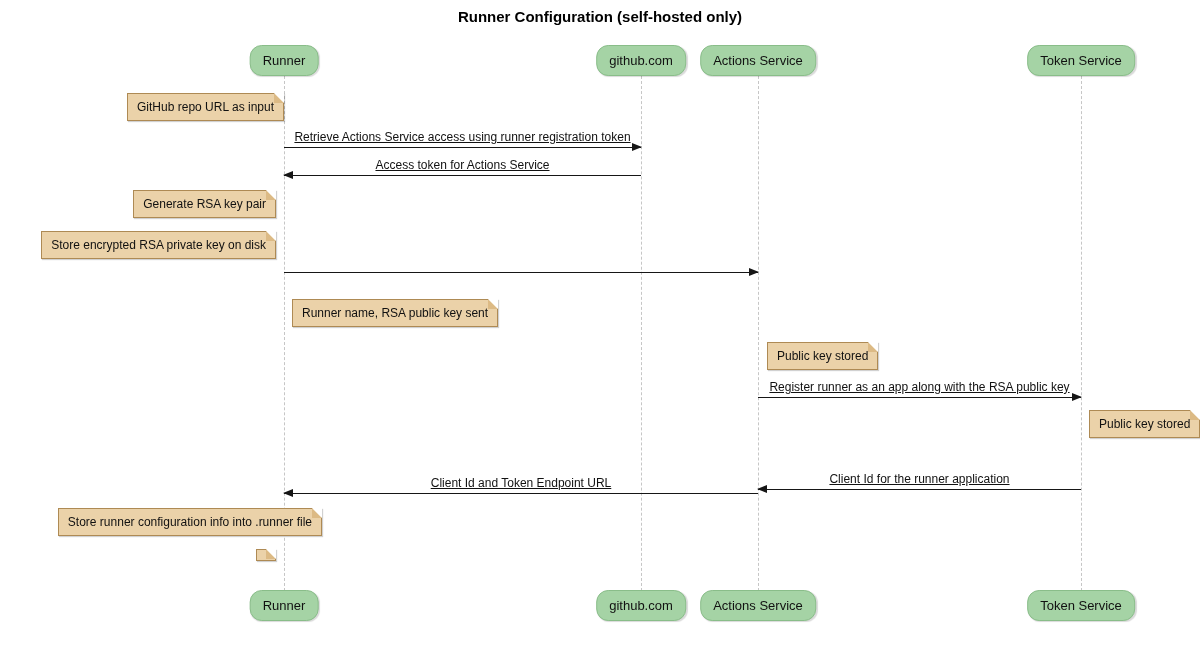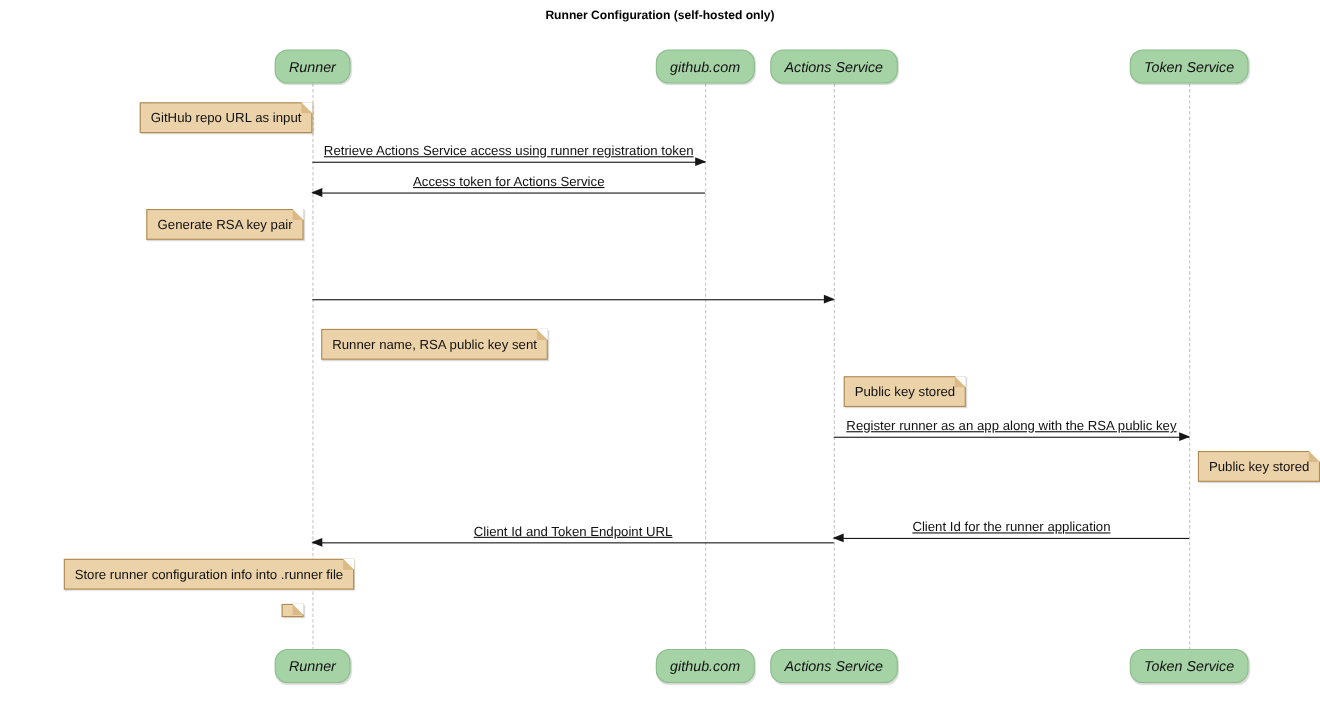--- a/index.html
+++ b/index.html
@@ -17,38 +17,37 @@
     position:relative;
     width:1200px;height:647px;
     background:#ffffff;
     font-family:"Liberation Sans", sans-serif;
     color:var(--text);
     overflow:hidden;
   }
   .title{
     position:absolute;top:8px;left:0;right:0;
     text-align:center;
-    font-size:11px;font-weight:bold;color:#000;
+    font-size:15px;font-weight:bold;color:#000;
   }
   .lifeline{
     position:absolute;
     width:0;top:76px;height:515px;
     border-left:1px dashed var(--lifeline);
   }
   .participant{
     position:absolute;
     transform:translateX(-50%);
     background:var(--participant-fill);
     border:1px solid var(--participant-border);
     border-radius:12px;
     padding:7px 12px;
     font-size:13px;
     white-space:nowrap;
     box-shadow:1px 1px 1px rgba(0,0,0,0.15);
-    font-style:italic;
   }
   .message{position:absolute;}
   .msg-label{
     font-size:12px;line-height:14px;height:14px;
     text-align:center;white-space:nowrap;text-decoration:underline;
   }
   .msg-line{
     position:relative;height:0;margin-top:3px;
     border-top:1px solid var(--arrow);
   }
@@ -145,20 +144,24 @@
   </div>
 
   <div class="note" style="right:916px;top:93px">
     <span class="flap"></span><span class="fold"></span>
     <span>GitHub repo URL as input</span>
   </div>
   <div class="note" style="right:924px;top:190px">
     <span class="flap"></span><span class="fold"></span>
     <span>Generate RSA key pair</span>
   </div>
+  <div class="note" style="right:924px;top:231px">
+    <span class="flap"></span><span class="fold"></span>
+    <span>Store encrypted RSA private key on disk</span>
+  </div>
   <div class="note" style="left:292px;top:299px">
     <span class="flap"></span><span class="fold"></span>
     <span>Runner name, RSA public key sent</span>
   </div>
   <div class="note" style="left:767px;top:342px">
     <span class="flap"></span><span class="fold"></span>
     <span>Public key stored</span>
   </div>
   <div class="note" style="left:1089px;top:410px">
     <span class="flap"></span><span class="fold"></span>

